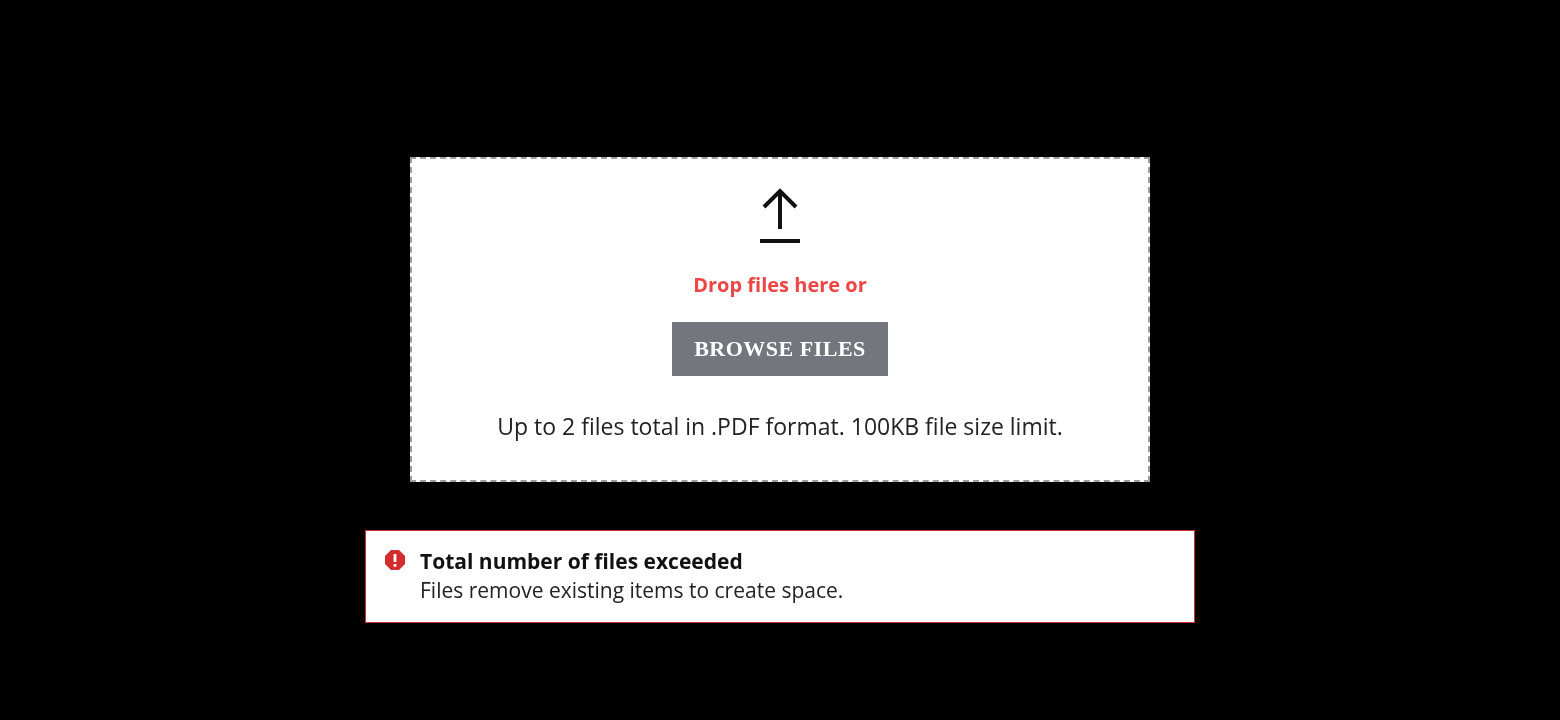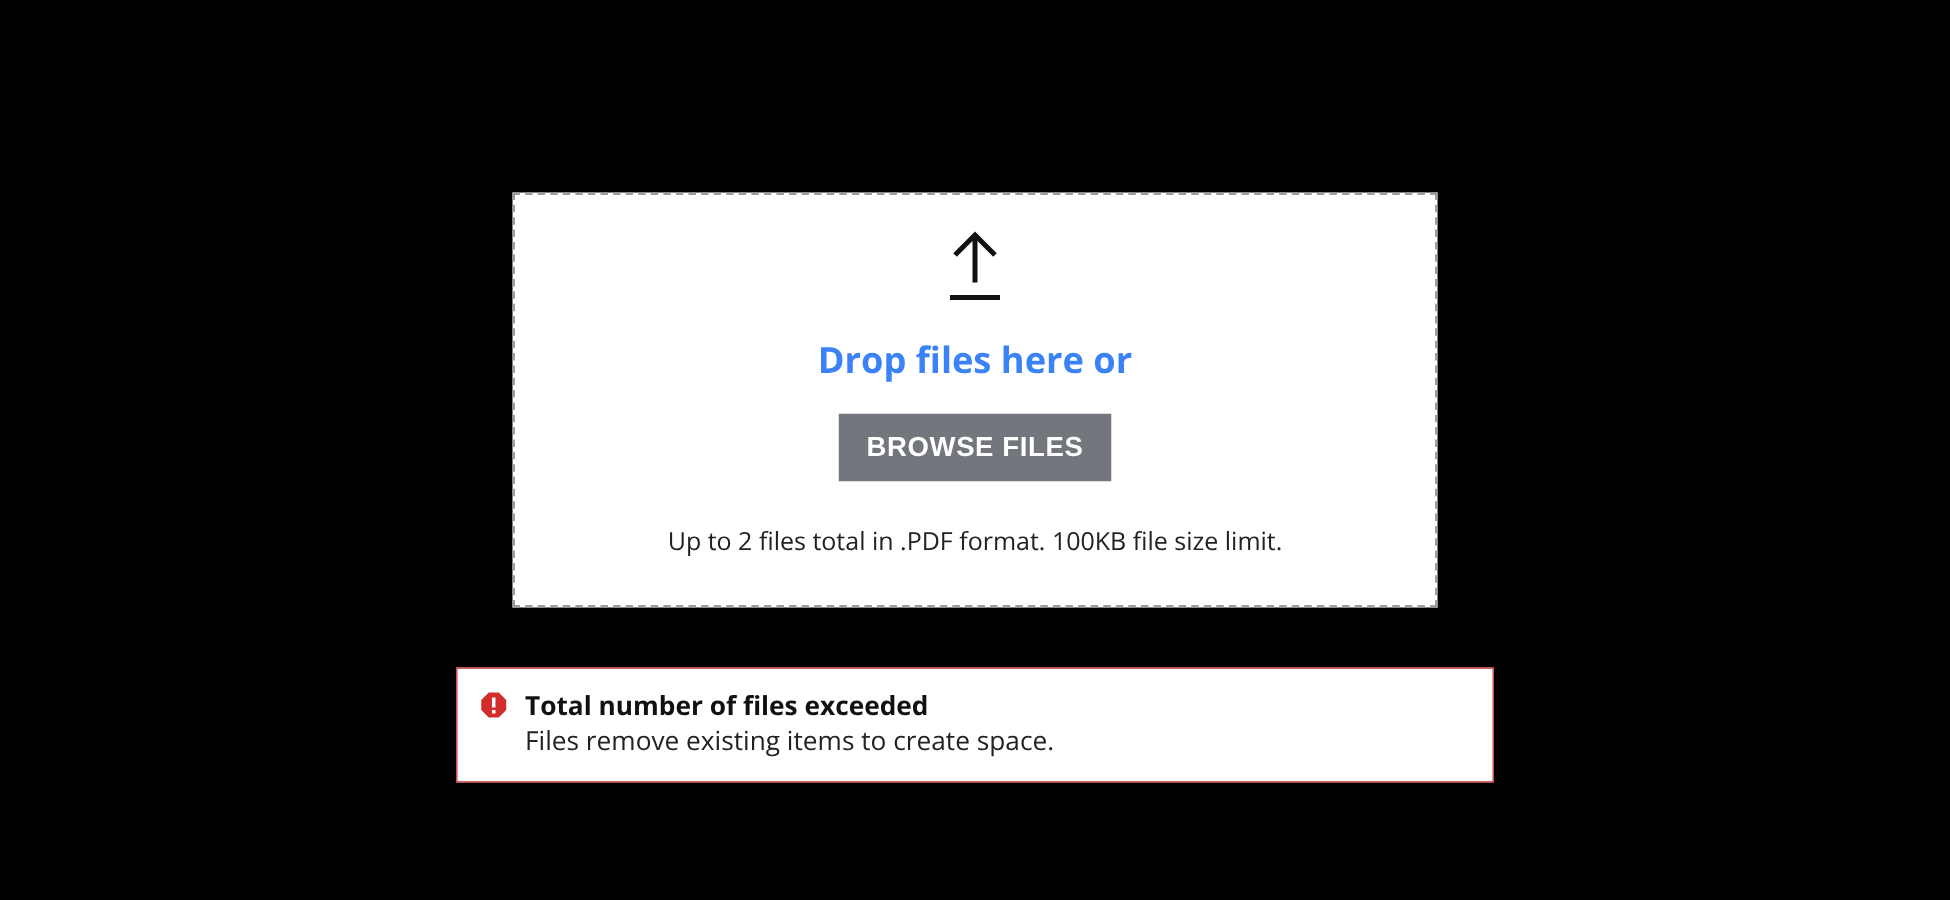--- a/index.html
+++ b/index.html
@@ -30,39 +30,39 @@
     .upload-icon {
       display: flex;
       flex-direction: column;
       align-items: center;
       margin-bottom: 26px;
     }
     .upload-icon svg {
       display: block;
     }
     .dropzone-title {
-      font-size: 29px;
+      font-size: 20px;
       font-weight: 700;
-      color: #3b82f6;
+      color: #ef4444;
       margin-bottom: 24px;
     }
     .browse-btn {
       background: #73767c;
       color: #fff;
       border: none;
       font-size: 22px;
       font-weight: 700;
       letter-spacing: 0.5px;
       padding: 14px 22px;
       cursor: pointer;
       text-transform: uppercase;
-      font-family: Liberation Sans, sans-serif;
+      font-family: Liberation Serif, serif;
     }
     .dropzone-hint {
-      font-size: 20px;
+      font-size: 23px;
       color: #222;
       margin-top: 34px;
       text-align: left;
     }
     .alert {
       width: 830px;
       background: #fff;
       border: 1px solid #d22c2c;
       margin-top: 48px;
       padding: 16px 18px 18px 18px;

